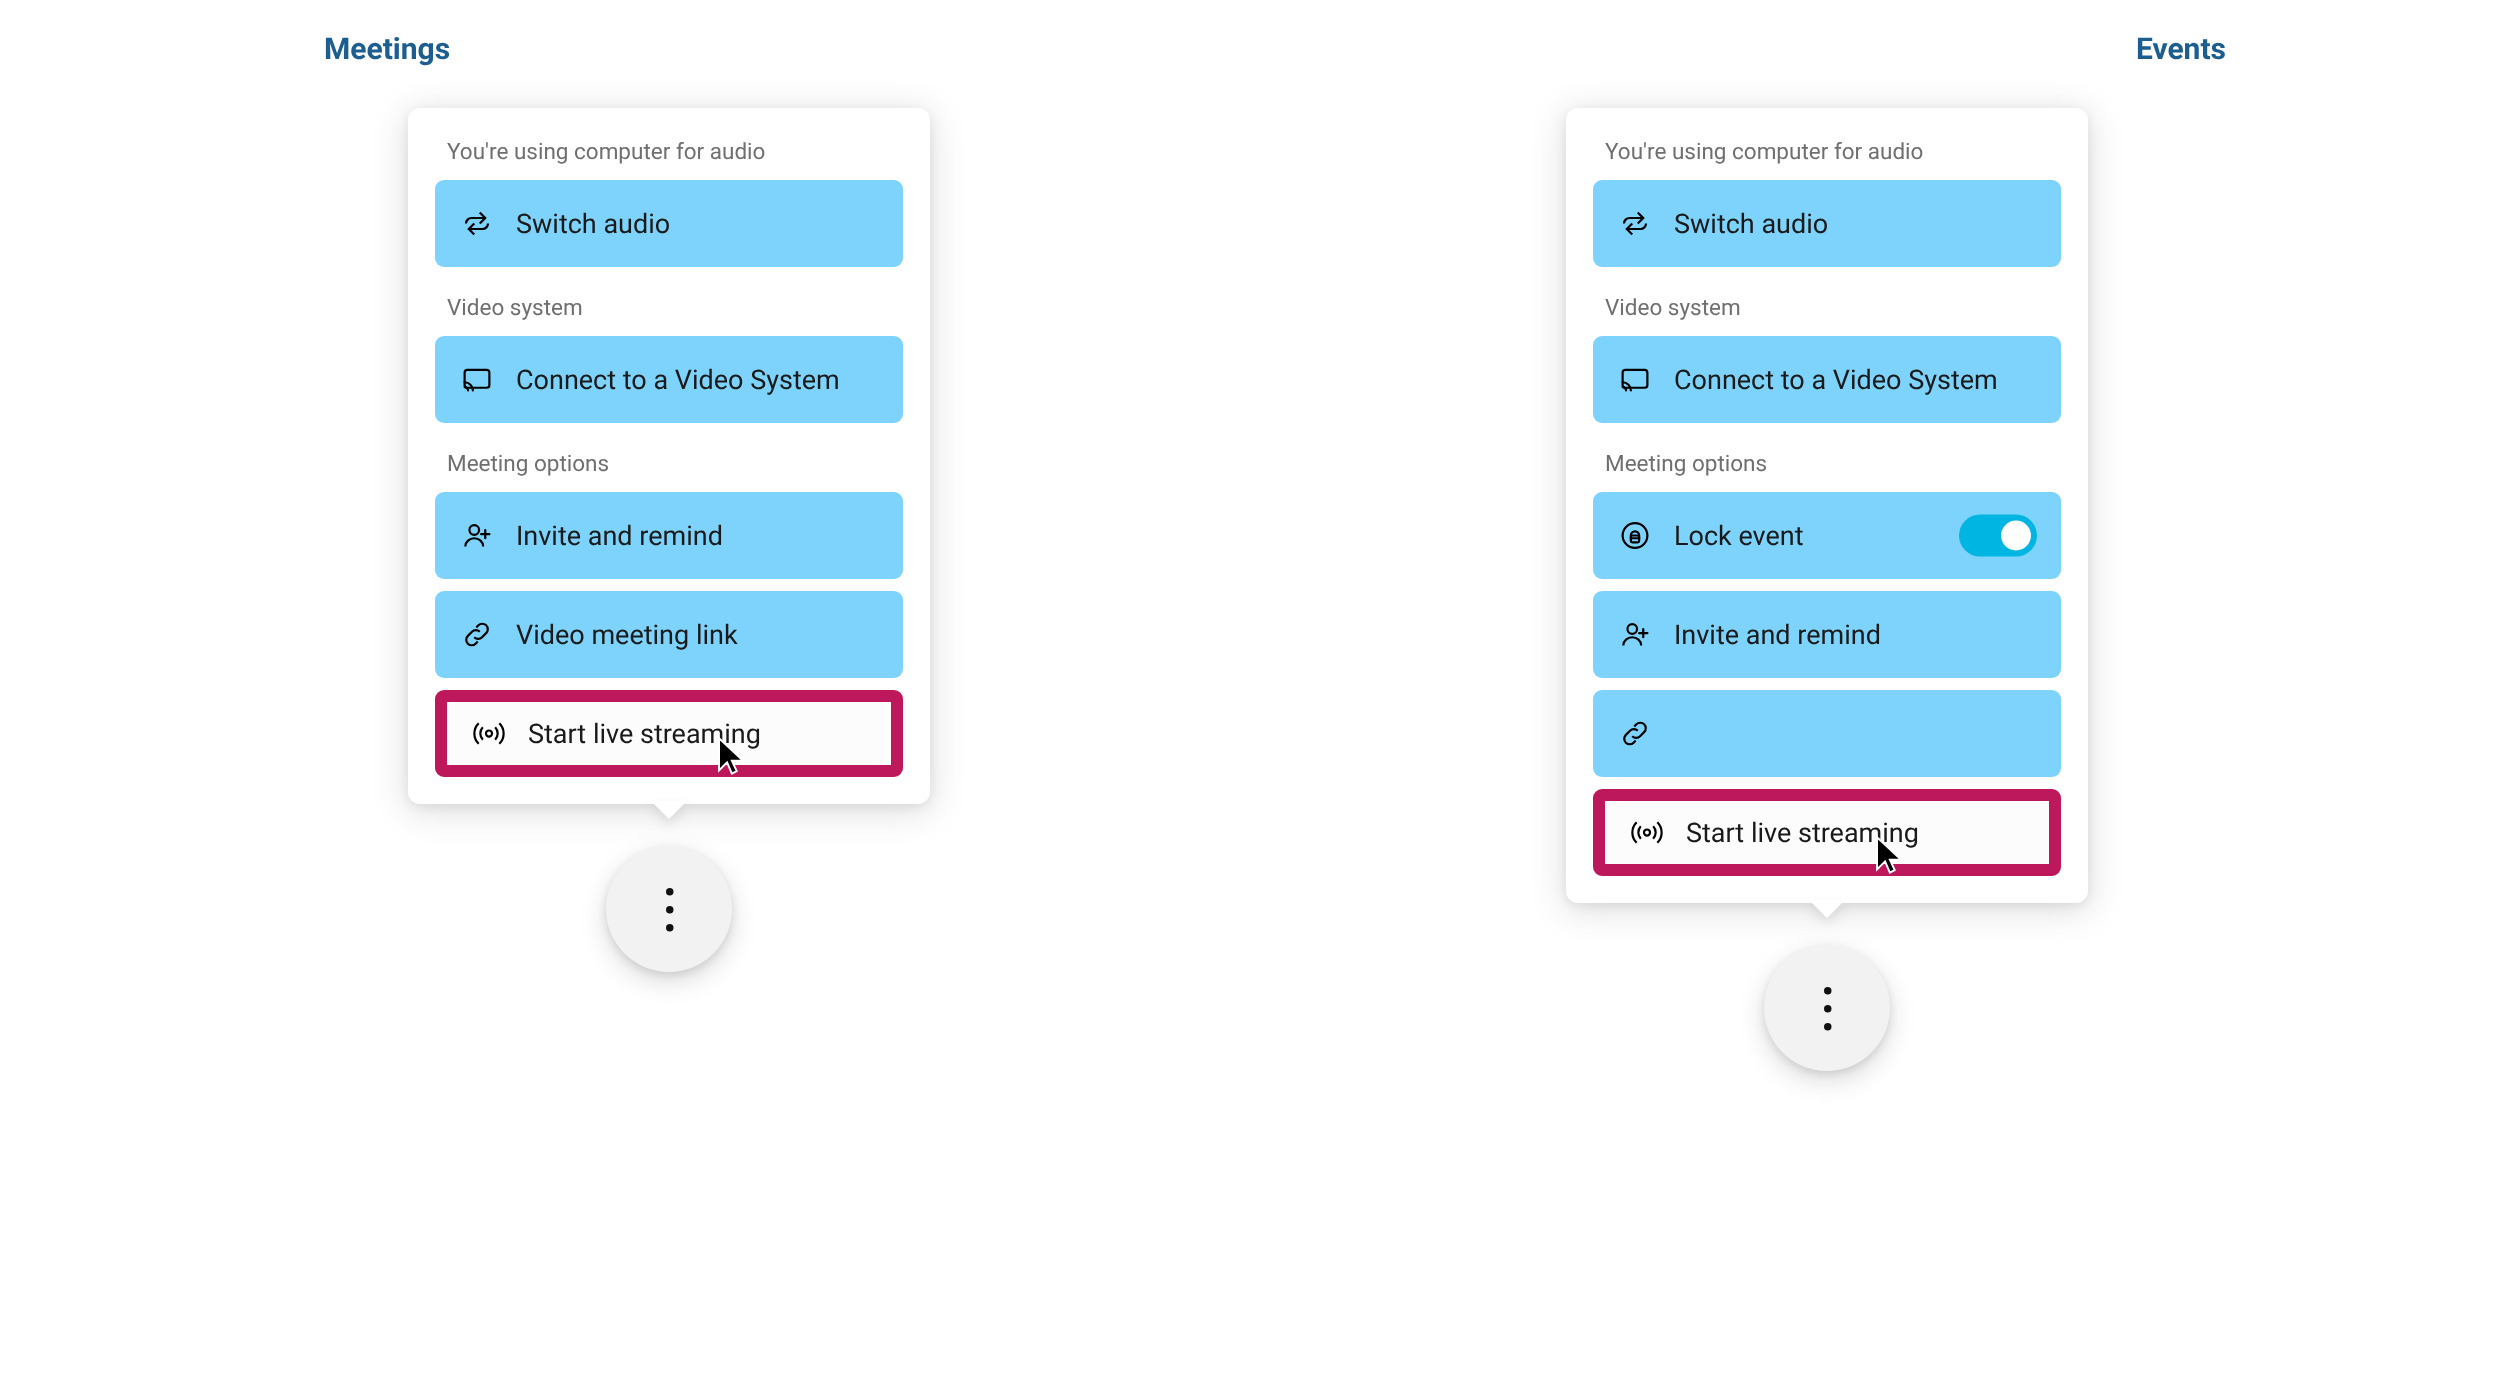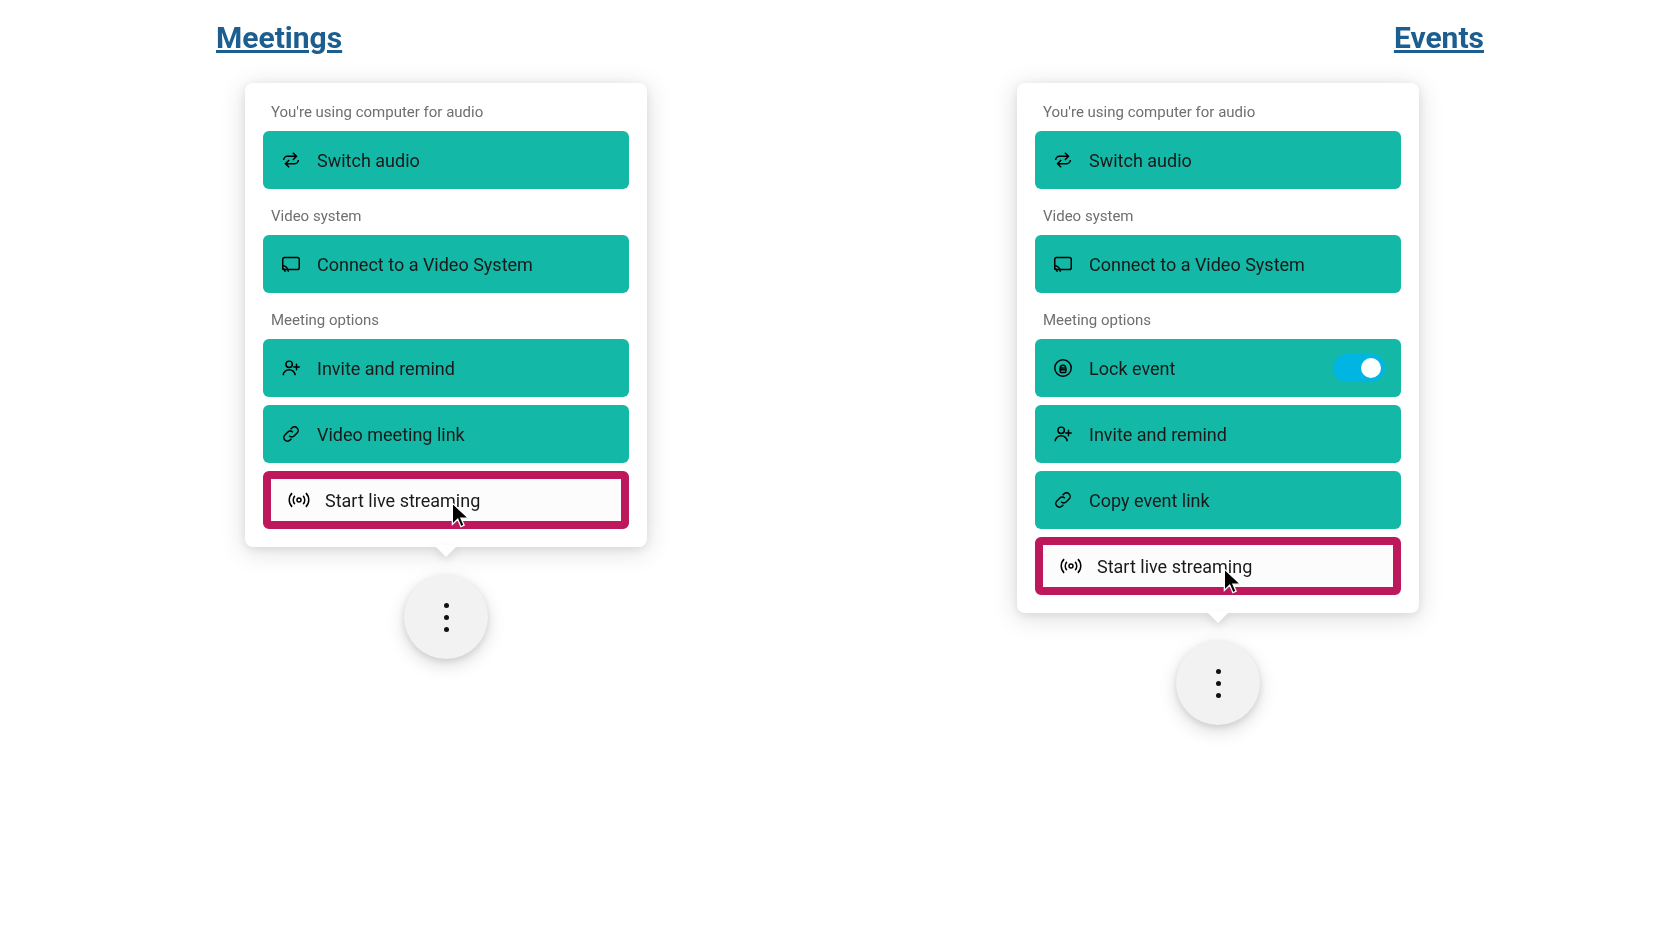--- a/index.html
+++ b/index.html
@@ -21,35 +21,34 @@
     gap: 240px;
   }
   .column {
     display: flex;
     flex-direction: column;
     align-items: center;
     flex: 1;
     position: relative;
   }
   .column-title {
-    font-size: 30px;
+    font-size: 20px;
     font-weight: 700;
     color: #1b5e8f;
     margin-bottom: 28px;
     align-self: flex-start;
     padding-left: 36px;
-    text-decoration: underline;
   }
   .column-title.right {
     align-self: flex-end;
     padding-left: 0;
     padding-right: 0;
   }
   .panel {
-    width: 402px;
+    width: 348px;
     background: #ffffff;
     border-radius: 8px;
     box-shadow: 0 4px 24px 2px rgba(0,0,0,0.12), 0 2px 8px rgba(0,0,0,0.08);
     padding: 20px 18px 18px 18px;
     position: relative;
   }
   .panel::after {
     content: "";
     position: absolute;
     bottom: -10px;
@@ -65,21 +64,21 @@
   .section-label {
     font-size: 15px;
     color: #6f6f6f;
     margin-bottom: 10px;
     padding-left: 8px;
   }
   .section-label.mt {
     margin-top: 18px;
   }
   .option-row {
-    background: #14b8a6;
+    background: #7dd3fc;
     border-radius: 6px;
     height: 58px;
     display: flex;
     align-items: center;
     padding: 0 16px;
     margin-bottom: 8px;
     cursor: pointer;
     position: relative;
   }
   .option-row.highlight {
@@ -284,21 +283,20 @@
         <div class="option-label">Invite and remind</div>
       </div>
 
       <div class="option-row">
         <div class="option-icon">
           <svg viewBox="0 0 24 24" fill="none" stroke="#000" stroke-width="1.6">
               <path d="M10 14a4 4 0 0 0 5.66 0l3-3a4 4 0 0 0-5.66-5.66l-1.5 1.5"></path>
               <path d="M14 10a4 4 0 0 0-5.66 0l-3 3a4 4 0 0 0 5.66 5.66l1.5-1.5"></path>
             </svg>
         </div>
-        <div class="option-label">Copy event link</div>
       </div>
 
       <div class="option-row highlight" style="margin-bottom:0;">
         <div class="option-icon">
           <svg viewBox="0 0 24 24" fill="none" stroke="#000" stroke-width="1.6">
               <circle cx="12" cy="12" r="2.2"></circle>
               <path d="M7.5 16.5a6.5 6.5 0 0 1 0-9M16.5 7.5a6.5 6.5 0 0 1 0 9"></path>
               <path d="M4.5 19.5a10.5 10.5 0 0 1 0-15M19.5 4.5a10.5 10.5 0 0 1 0 15"></path>
             </svg>
         </div>

